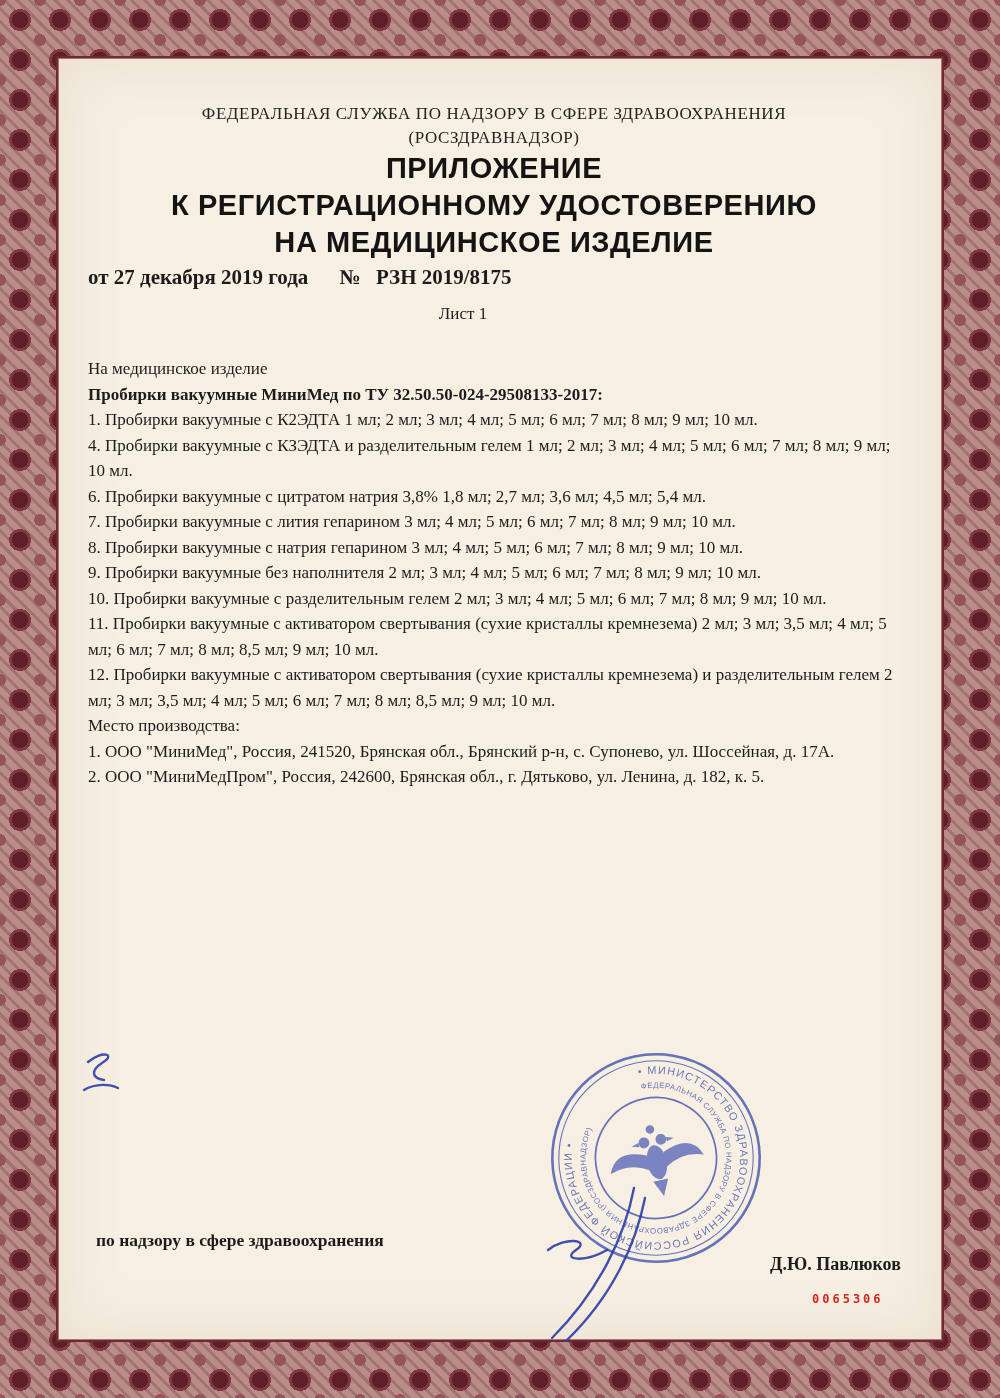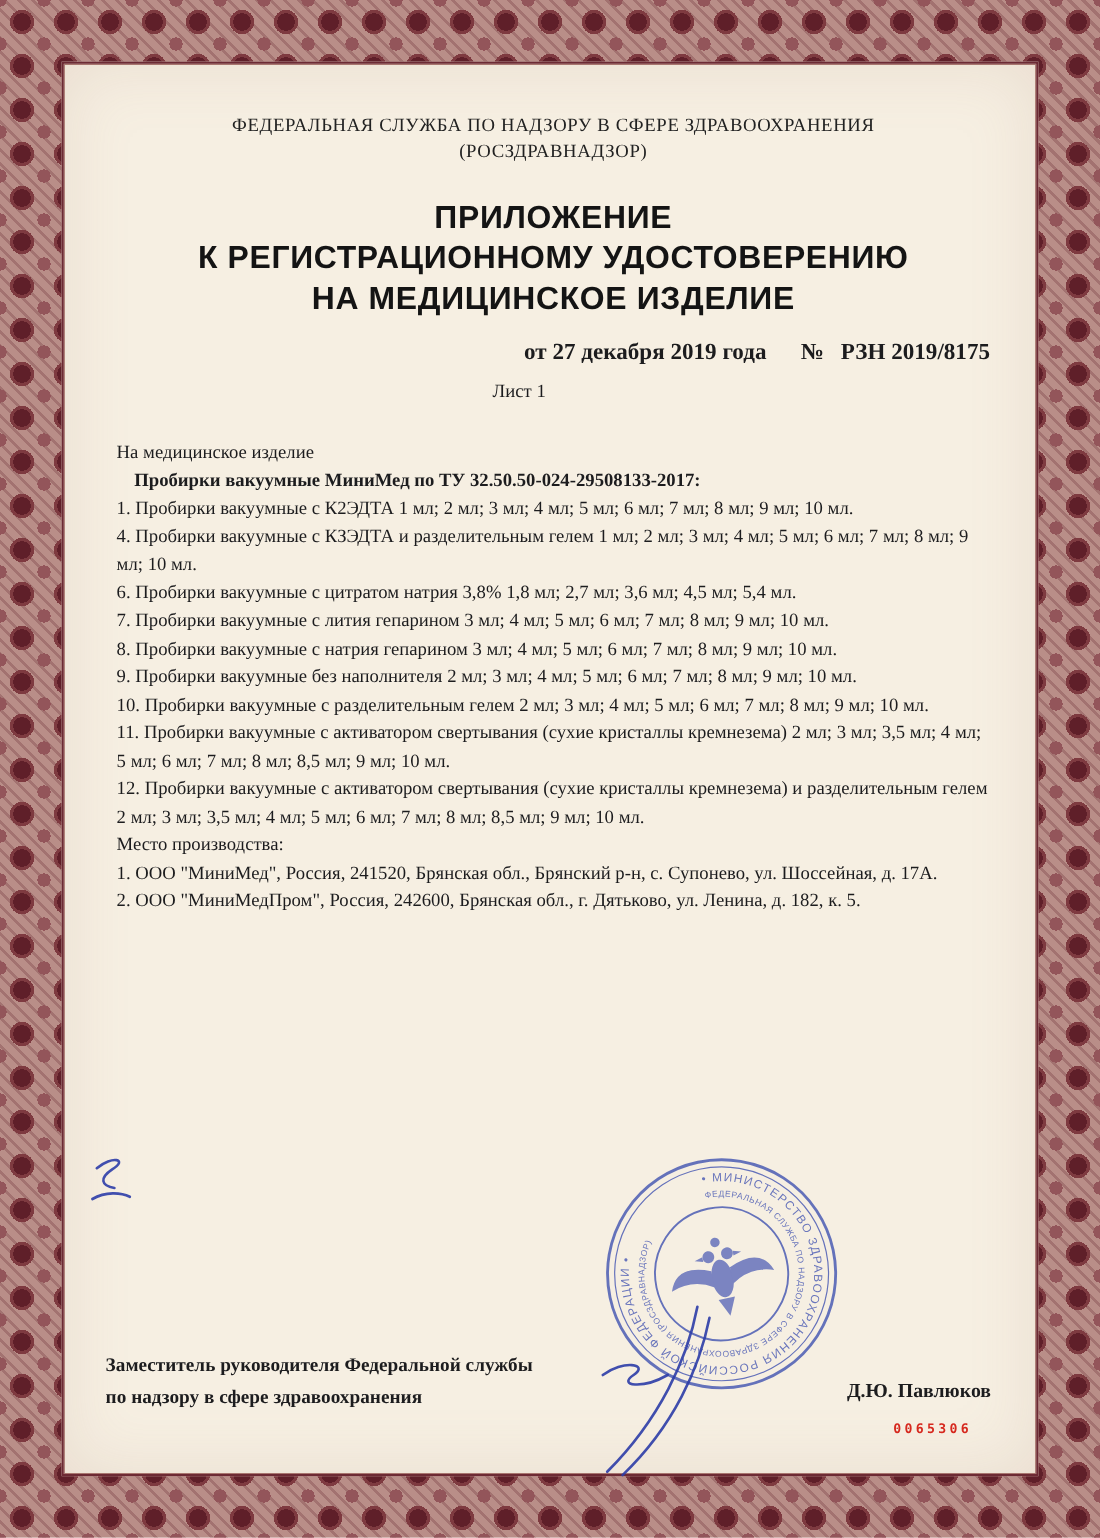--- a/index.html
+++ b/index.html
@@ -24,39 +24,39 @@
     background-size: 40px 40px, 40px 40px, auto;
     background-position: 0 0, 20px 20px, 0 0;
   }
 
   .page {
     position: absolute; inset: 56px;
     background: #f6efe2;
     border: 2px solid #6d2a34;
     box-shadow: inset 0 0 0 1px #a8766f, inset 0 0 60px rgba(180,140,120,0.18);
   }
-  .content { position: absolute; inset: 0; padding: 44px 42px 0 48px; }
+  .content { position: absolute; inset: 0; padding: 44px 42px 0 30px; }
 
   .agency { text-align: center; font-size: 17px; letter-spacing: .6px; line-height: 24px; color: #222; }
   .title {
     text-align: center;
     font-family: "Liberation Sans", sans-serif;
     font-weight: bold;
     font-size: 29px; line-height: 37px;
     letter-spacing: .6px;
-    margin-top: 30px; color: #141414;
+    color: #141414;
   }
-  .meta { text-align: right; font-weight: bold; font-size: 21px; margin-top: 16px; }
+  .meta { text-align: left; font-weight: bold; font-size: 21px; margin-top: 4px; }
   .meta .numsign { margin-left: 26px; }
   .meta .numval { margin-left: 10px; }
   .sheet-no { text-align: center; padding-right: 62px; font-size: 17px; margin-top: 14px; }
 
   .bodytext { margin-top: 32px; font-size: 17px; line-height: 25.5px; max-width: 806px; }
   .bodytext p { margin: 0; }
-  .bodytext .bold { font-weight: bold; margin-left: 16px; }
+  .bodytext .bold { font-weight: bold; }
 
   .stamp {
     position: absolute; left: 548px; top: 1050px;
     width: 216px; height: 216px;
     transform: rotate(-12deg);
     opacity: .92;
   }
   .ink { position: absolute; left: 0; top: 0; }
 
   .signer {
@@ -155,18 +155,17 @@
   <svg class="ink" width="1000" height="1398" viewBox="0 0 1000 1398">
     <g fill="none" stroke="#2d3da8" stroke-width="2.4" stroke-linecap="round" opacity="0.9">
       <path d="M634 1188 C625 1235 600 1290 552 1338"></path>
       <path d="M645 1198 C636 1243 613 1296 566 1341"></path>
       <path d="M548 1250 C566 1236 591 1240 576 1250 C561 1260 584 1263 607 1250"></path>
       <path d="M88 1062 C102 1050 117 1054 102 1063 C90 1071 92 1078 104 1080 M84 1090 C96 1083 110 1084 118 1088"></path>
     </g>
   </svg>
 
   <div class="signer">
-    <div>Заместитель руководителя Федеральной службы</div>
     <div>по надзору в сфере здравоохранения</div>
   </div>
   <div class="signer-name">Д.Ю. Павлюков</div>
   <div class="serial">0065306</div>
 </div>
 
 </body></html>

